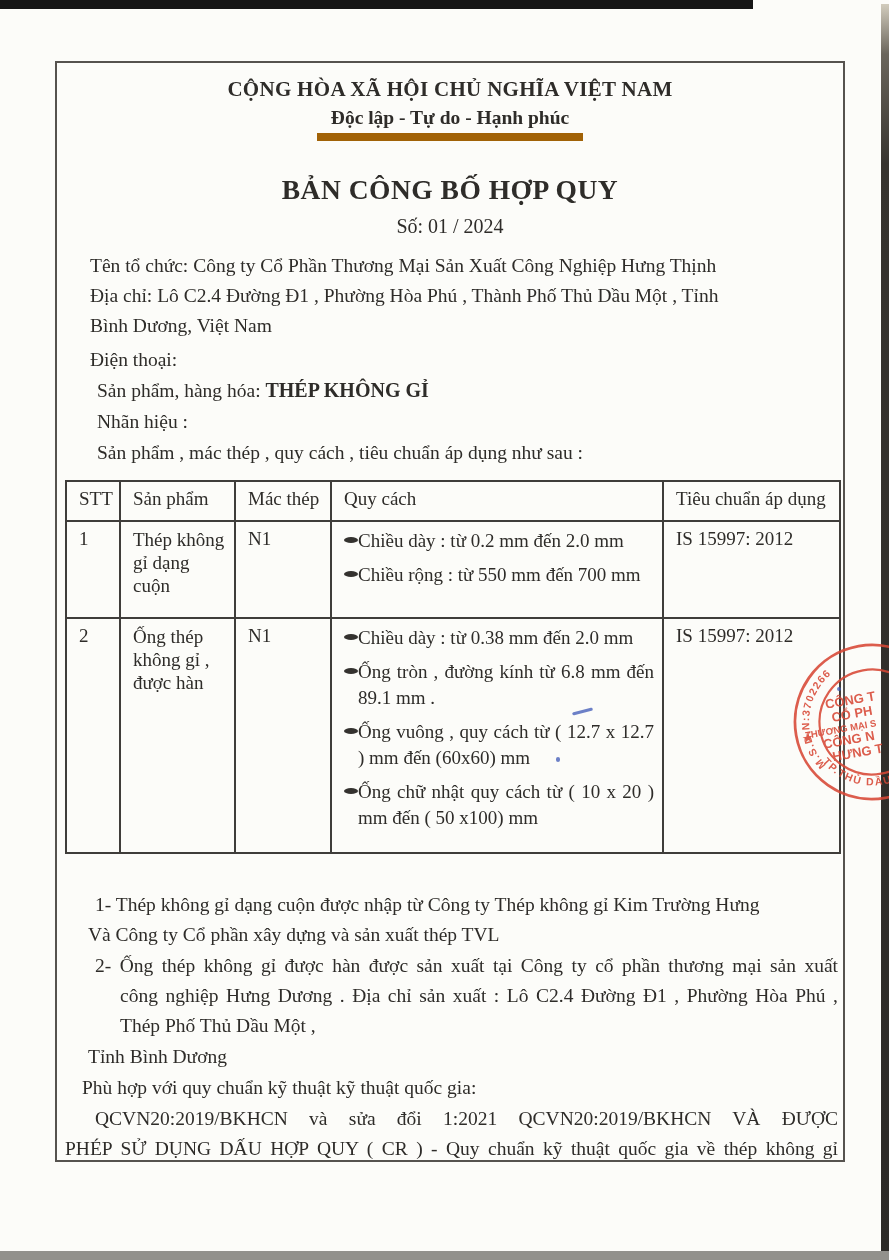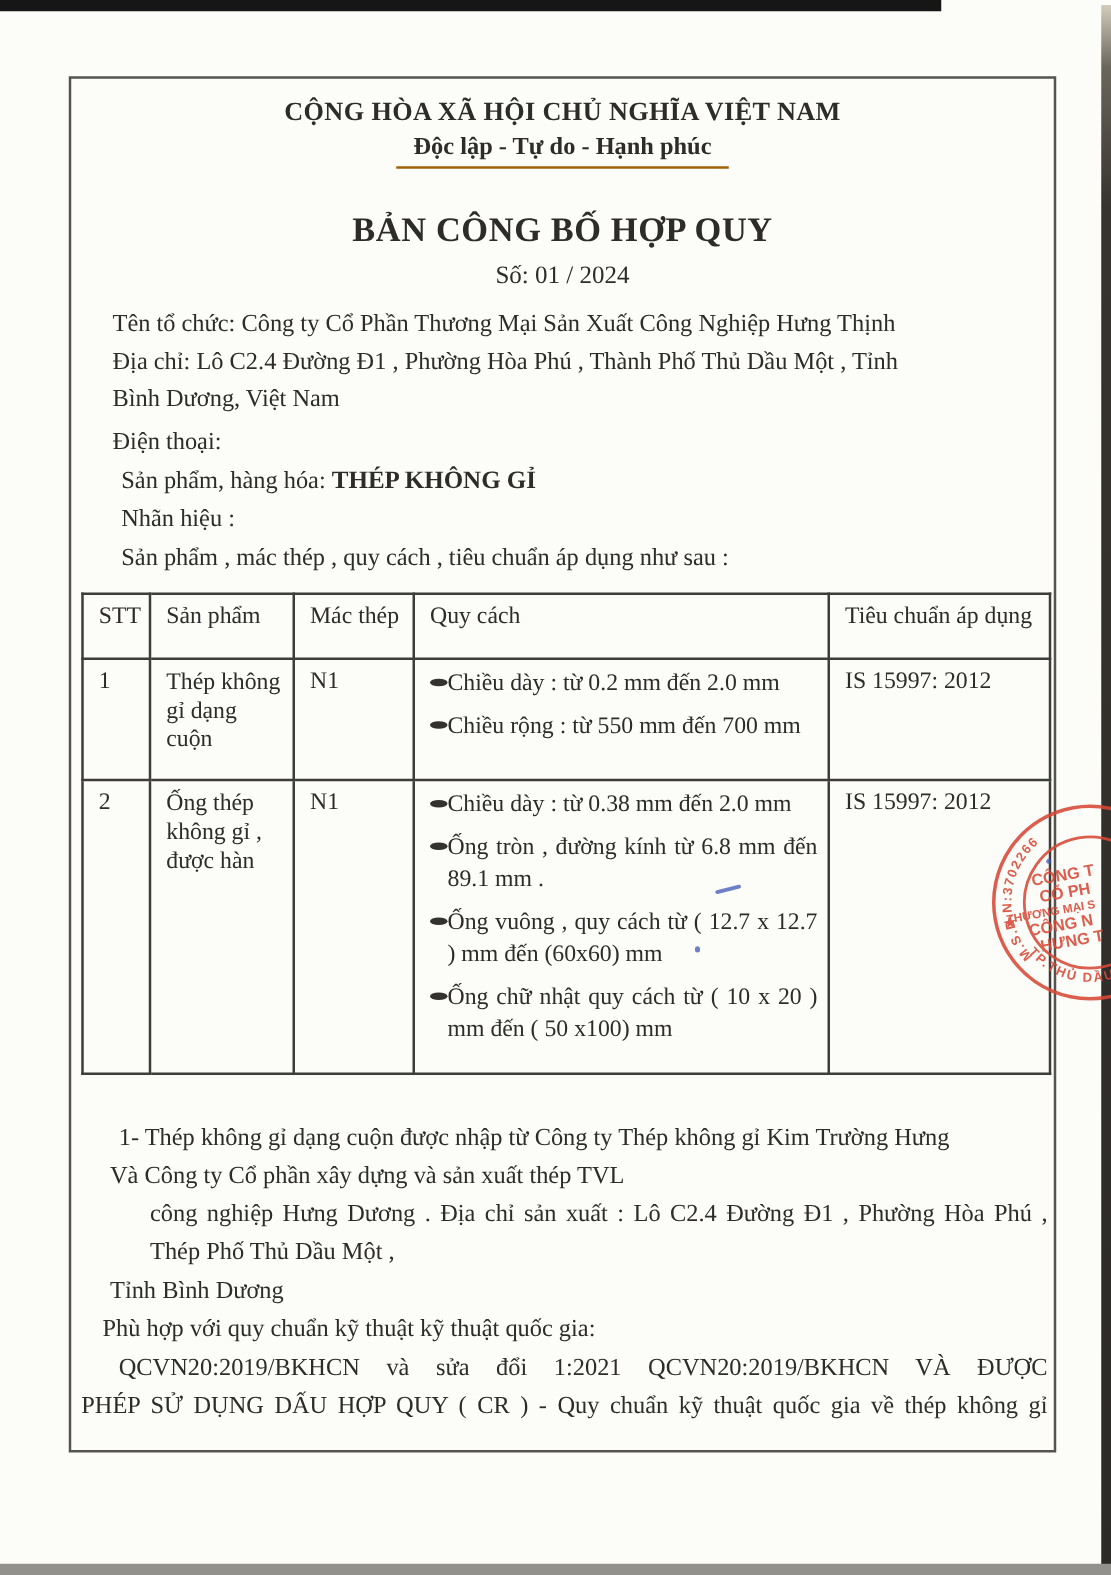--- a/index.html
+++ b/index.html
@@ -19,38 +19,38 @@
   
   .frame{
     position:absolute;left:55px;top:61px;width:790px;height:1101px;
     border:2px solid #56534f;box-sizing:border-box;
     padding:12px 8px 0 8px;
   }
   .center{text-align:center;}
   .national-title{font-size:21px;font-weight:bold;letter-spacing:.3px;margin-top:2px;}
   .motto-wrap{margin-top:5px;}
   .motto{display:inline-block;font-size:19.5px;font-weight:bold;
-    border-bottom:2px solid #a16207;padding:0 14px 4px 14px;}
+    border-bottom:8px solid #a16207;padding:0 14px 4px 14px;}
   .doc-title{font-size:27.5px;font-weight:bold;letter-spacing:.5px;margin-top:33px;}
   .doc-number{font-size:20px;margin-top:9px;}
   .body-text{font-size:19.5px;line-height:30px;}
   .info-block{margin:13px 0 0 25px;width:752px;}
   .phone-line{margin:4px 0 0 25px;}
   .product-line{margin:0 0 0 32px;}
   .product-line b{font-size:20px;}
   .brand-line{margin:1px 0 0 32px;}
   .intro-line{margin:1px 0 0 32px;}
   
   table.spec-table{border-collapse:collapse;width:774px;margin-top:12px;
     font-size:19px;color:#2e2c29;table-layout:fixed;}
   table.spec-table th,table.spec-table td{
     border:2px solid #3f3d3a;vertical-align:top;box-sizing:border-box;
     font-weight:normal;padding:6px 6px 4px 12px;text-align:left;
   }
-  tr.hdr{height:52px;}
+  tr.hdr{height:40px;}
   tr.row1{height:97px;}
   tr.row2{height:235px;}
   .col-stt{width:54px;} .col-prod{width:115px;} .col-grade{width:96px;}
   .col-spec{width:332px;} .col-std{width:177px;}
   td.c-stt,th.c-stt{text-align:center;padding-left:0;}
   td.c-grade{text-align:center;padding-left:0;}
   td.c-prod{text-align:justify;padding-right:9px;line-height:23px;}
   td.c-spec{padding:8px 6px 0 38px;}
   .spec-item{display:flex;margin-bottom:8px;line-height:26px;}
   .spec-dot{flex:0 0 14px;margin-top:9px;width:6px;height:6px;border-radius:50%;
@@ -166,20 +166,21 @@
           </td>
           <td class="c-std">IS 15997: 2012</td>
         </tr>
       </tbody>
     </table>
 
     <div class="notes body-text">
       <div class="n1-l1">1- Thép không gỉ dạng cuộn được nhập từ Công ty Thép không gỉ Kim Trường Hưng</div>
       <div class="n1-l2">Và Công ty Cổ phần xây dựng và sản xuất thép TVL</div>
       <div class="n2">
+        <div class="n2-l1">2- Ống thép không gỉ được hàn được sản xuất tại Công ty cổ phần thương mại sản xuất</div>
         <div class="n2-l2">công nghiệp Hưng Dương . Địa chỉ sản xuất : Lô C2.4 Đường Đ1 , Phường Hòa Phú ,</div>
         <div class="n2-l3">Thép Phố Thủ Dầu Một ,</div>
       </div>
       <div class="province-line">Tỉnh Bình Dương</div>
       <div class="conf-intro">Phù hợp với quy chuẩn kỹ thuật kỹ thuật quốc gia:</div>
       <div class="conf-body">
         <div class="conf-l1">QCVN20:2019/BKHCN và sửa đổi 1:2021 QCVN20:2019/BKHCN VÀ ĐƯỢC</div>
         <div class="conf-l2">PHÉP SỬ DỤNG DẤU HỢP QUY ( CR ) -  Quy chuẩn kỹ thuật quốc gia về thép không gỉ</div>
       </div>
     </div>

